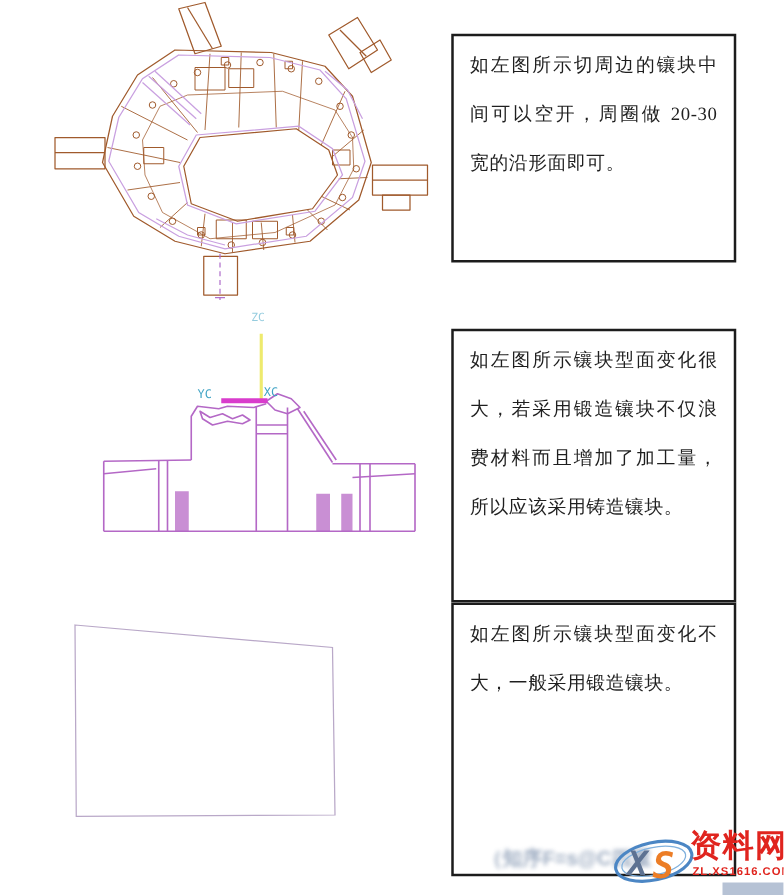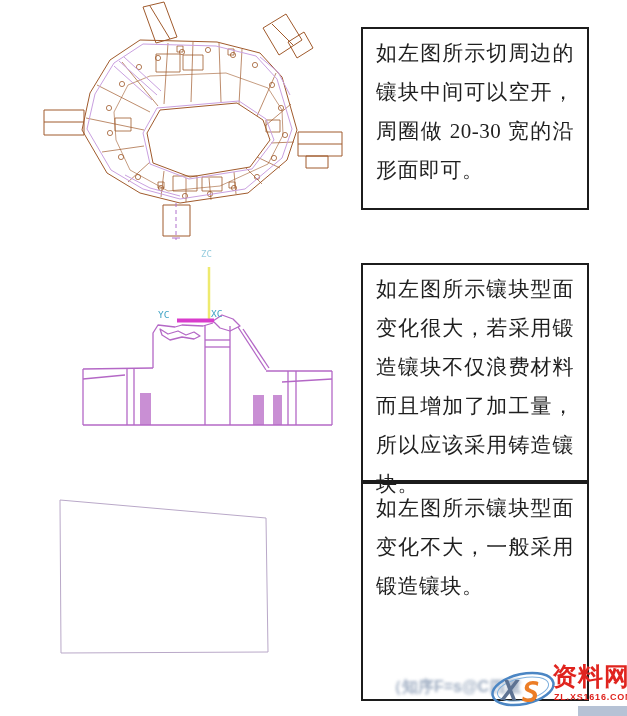--- a/index.html
+++ b/index.html
@@ -7,21 +7,21 @@
     position:relative;width:627px;height:716px;background:#ffffff;
     overflow:hidden;font-family:"Liberation Serif","DejaVu Serif",serif;
   }
   .drawing{position:absolute;}
   .note-box{
     position:absolute;left:361px;width:228px;box-sizing:border-box;
     border:2px solid #1c1c1c;background:#ffffff;
   }
   .note-box .txt{
     margin:0;padding:5px 13px 0 13px;
-    font-size:21px;line-height:39px;color:#1f1f1f;
+    font-size:15px;line-height:39px;color:#1f1f1f;
     text-align:justify;text-align-last:left;letter-spacing:0.5px;
   }
   #box1{top:27px;height:183px;}
   #box2{top:263px;height:219px;}
   #box3{top:482px;height:219px;}
   .wm-text{
     position:absolute;left:386px;top:677px;width:125px;height:22px;
     font-family:"Liberation Sans","DejaVu Sans",sans-serif;
     font-size:16px;font-weight:bold;color:#8fa0b8;
     filter:blur(1.5px);opacity:.85;white-space:nowrap;z-index:5;

